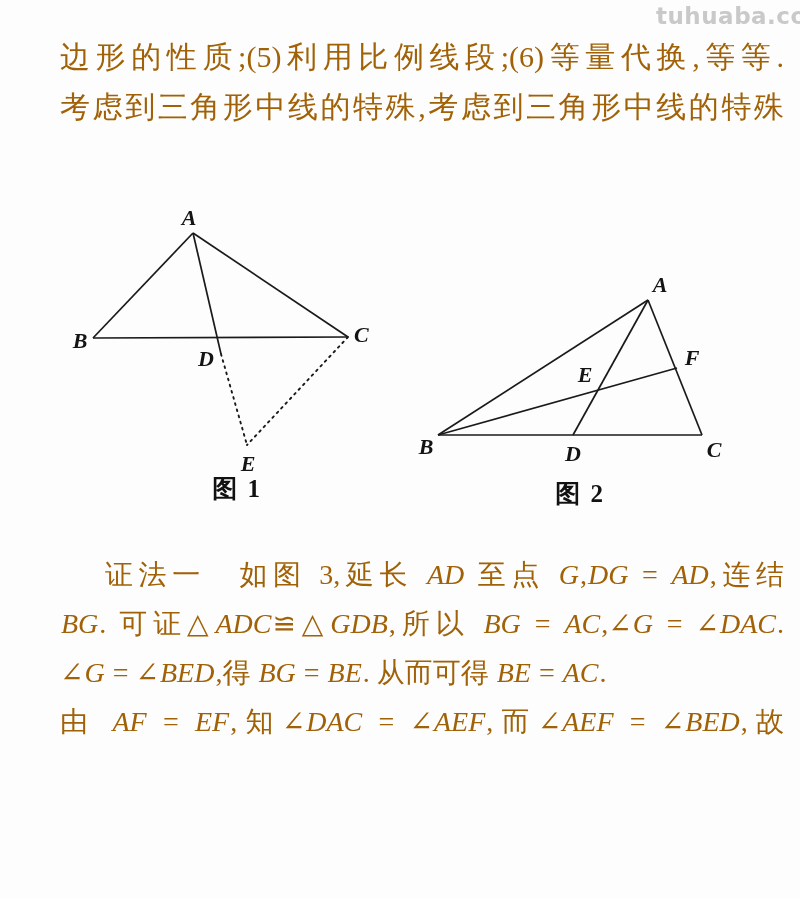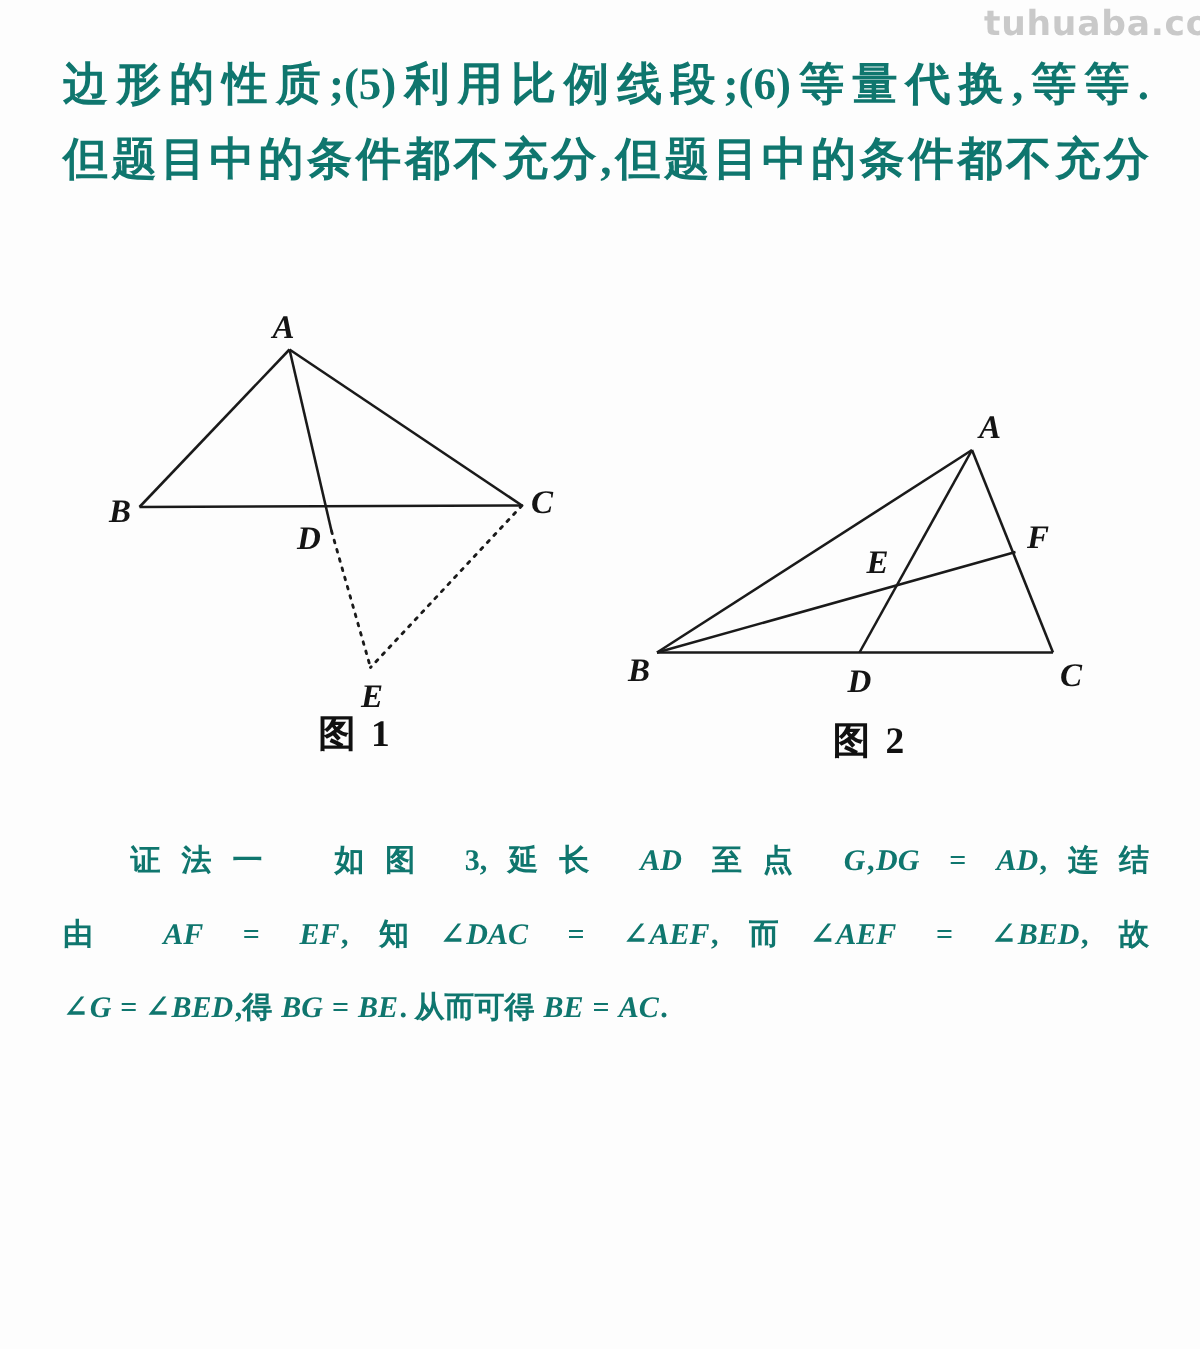--- a/index.html
+++ b/index.html
@@ -18,27 +18,27 @@
     left: 656px; top: 3px;
     font-family: "DejaVu Sans", "Liberation Sans", sans-serif;
     font-weight: 700;
     font-size: 23px;
     color: #c9c9c9;
     letter-spacing: 0.5px;
   }
 
   .textblock {
     position: absolute;
-    left: 42px;
+    left: 60px;
     width: 724px;
-    font-weight: 700;
-    color: #0f766e;
+    font-weight: 400;
+    color: #a16207;
   }
   .intro { top: 32px; font-size: 30px; line-height: 50px; }
-  .proof { top: 550px; font-size: 20px; line-height: 49px; }
+  .proof { top: 550px; font-size: 28px; line-height: 49px; }
 
   .tl { white-space: nowrap; }
   .tl.full { white-space: normal; text-align: justify; text-align-last: justify; }
   .tl.indent { text-indent: 45px; }
   .tl i { font-style: italic; font-family: "Liberation Serif", serif; padding: 0 1px; }
 
   .fig { position: absolute; }
   .fig line, .fig path { stroke: #1a1a1a; fill: none; }
   .solid { stroke-width: 1.7px; }
   .dotted { stroke-width: 1.9px; stroke-dasharray: 1.8 4.6; stroke-linecap: round; }
@@ -59,21 +59,21 @@
 </style>
 </head>
 <body>
 
 <div class="page">
 
   <div class="watermark">tuhuaba.com</div>
 
   <div class="textblock intro">
     <div class="tl full">边形的性质;(5)利用比例线段;(6)等量代换,等等.</div>
-    <div class="tl full">但题目中的条件都不充分,但题目中的条件都不充分</div>
+    <div class="tl full">考虑到三角形中线的特殊,考虑到三角形中线的特殊</div>
   </div>
 
   <svg class="fig" style="left:58px; top:204px;" width="324" height="302" viewBox="0 0 324 302">
     <line class="solid" x1="35" y1="134" x2="135" y2="29"></line>
     <line class="solid" x1="135" y1="29" x2="290" y2="133"></line>
     <line class="solid" x1="35" y1="134" x2="290" y2="133"></line>
     <line class="solid" x1="135" y1="29" x2="163" y2="150"></line>
     <line class="dotted" x1="163" y1="150" x2="189" y2="241"></line>
     <line class="dotted" x1="290" y1="133" x2="189" y2="241"></line>
     <text class="vlabel" x="131" y="21" text-anchor="middle">A</text>
@@ -94,17 +94,18 @@
     <text class="vlabel" x="20" y="188" text-anchor="middle">B</text>
     <text class="vlabel" x="308" y="191" text-anchor="middle">C</text>
     <text class="vlabel" x="167" y="195" text-anchor="middle">D</text>
     <text class="vlabel" x="179" y="116" text-anchor="middle">E</text>
     <text class="vlabel" x="286" y="99" text-anchor="middle">F</text>
     <text class="caption" x="174" y="236" text-anchor="middle">图 2</text>
   </svg>
 
   <div class="textblock proof">
     <div class="tl full indent">证法一　如图 3,延长 <i>AD</i> 至点 <i>G</i>,<i>DG</i> = <i>AD</i>,连结</div>
+    <div class="tl full"><i>BG</i>. 可证△<i>ADC</i>≌△<i>GDB</i>,所以 <i>BG</i> = <i>AC</i>,∠<i>G</i> = ∠<i>DAC</i>.</div>
+    <div class="tl">∠<i>G</i> = ∠<i>BED</i>,得 <i>BG</i> = <i>BE</i>. 从而可得 <i>BE</i> = <i>AC</i>.</div>
     <div class="tl full">由 <i>AF</i> = <i>EF</i>,知∠<i>DAC</i> = ∠<i>AEF</i>,而∠<i>AEF</i> = ∠<i>BED</i>,故</div>
-    <div class="tl">∠<i>G</i> = ∠<i>BED</i>,得 <i>BG</i> = <i>BE</i>. 从而可得 <i>BE</i> = <i>AC</i>.</div>
   </div>
 
 </div>
 
 </body></html>

